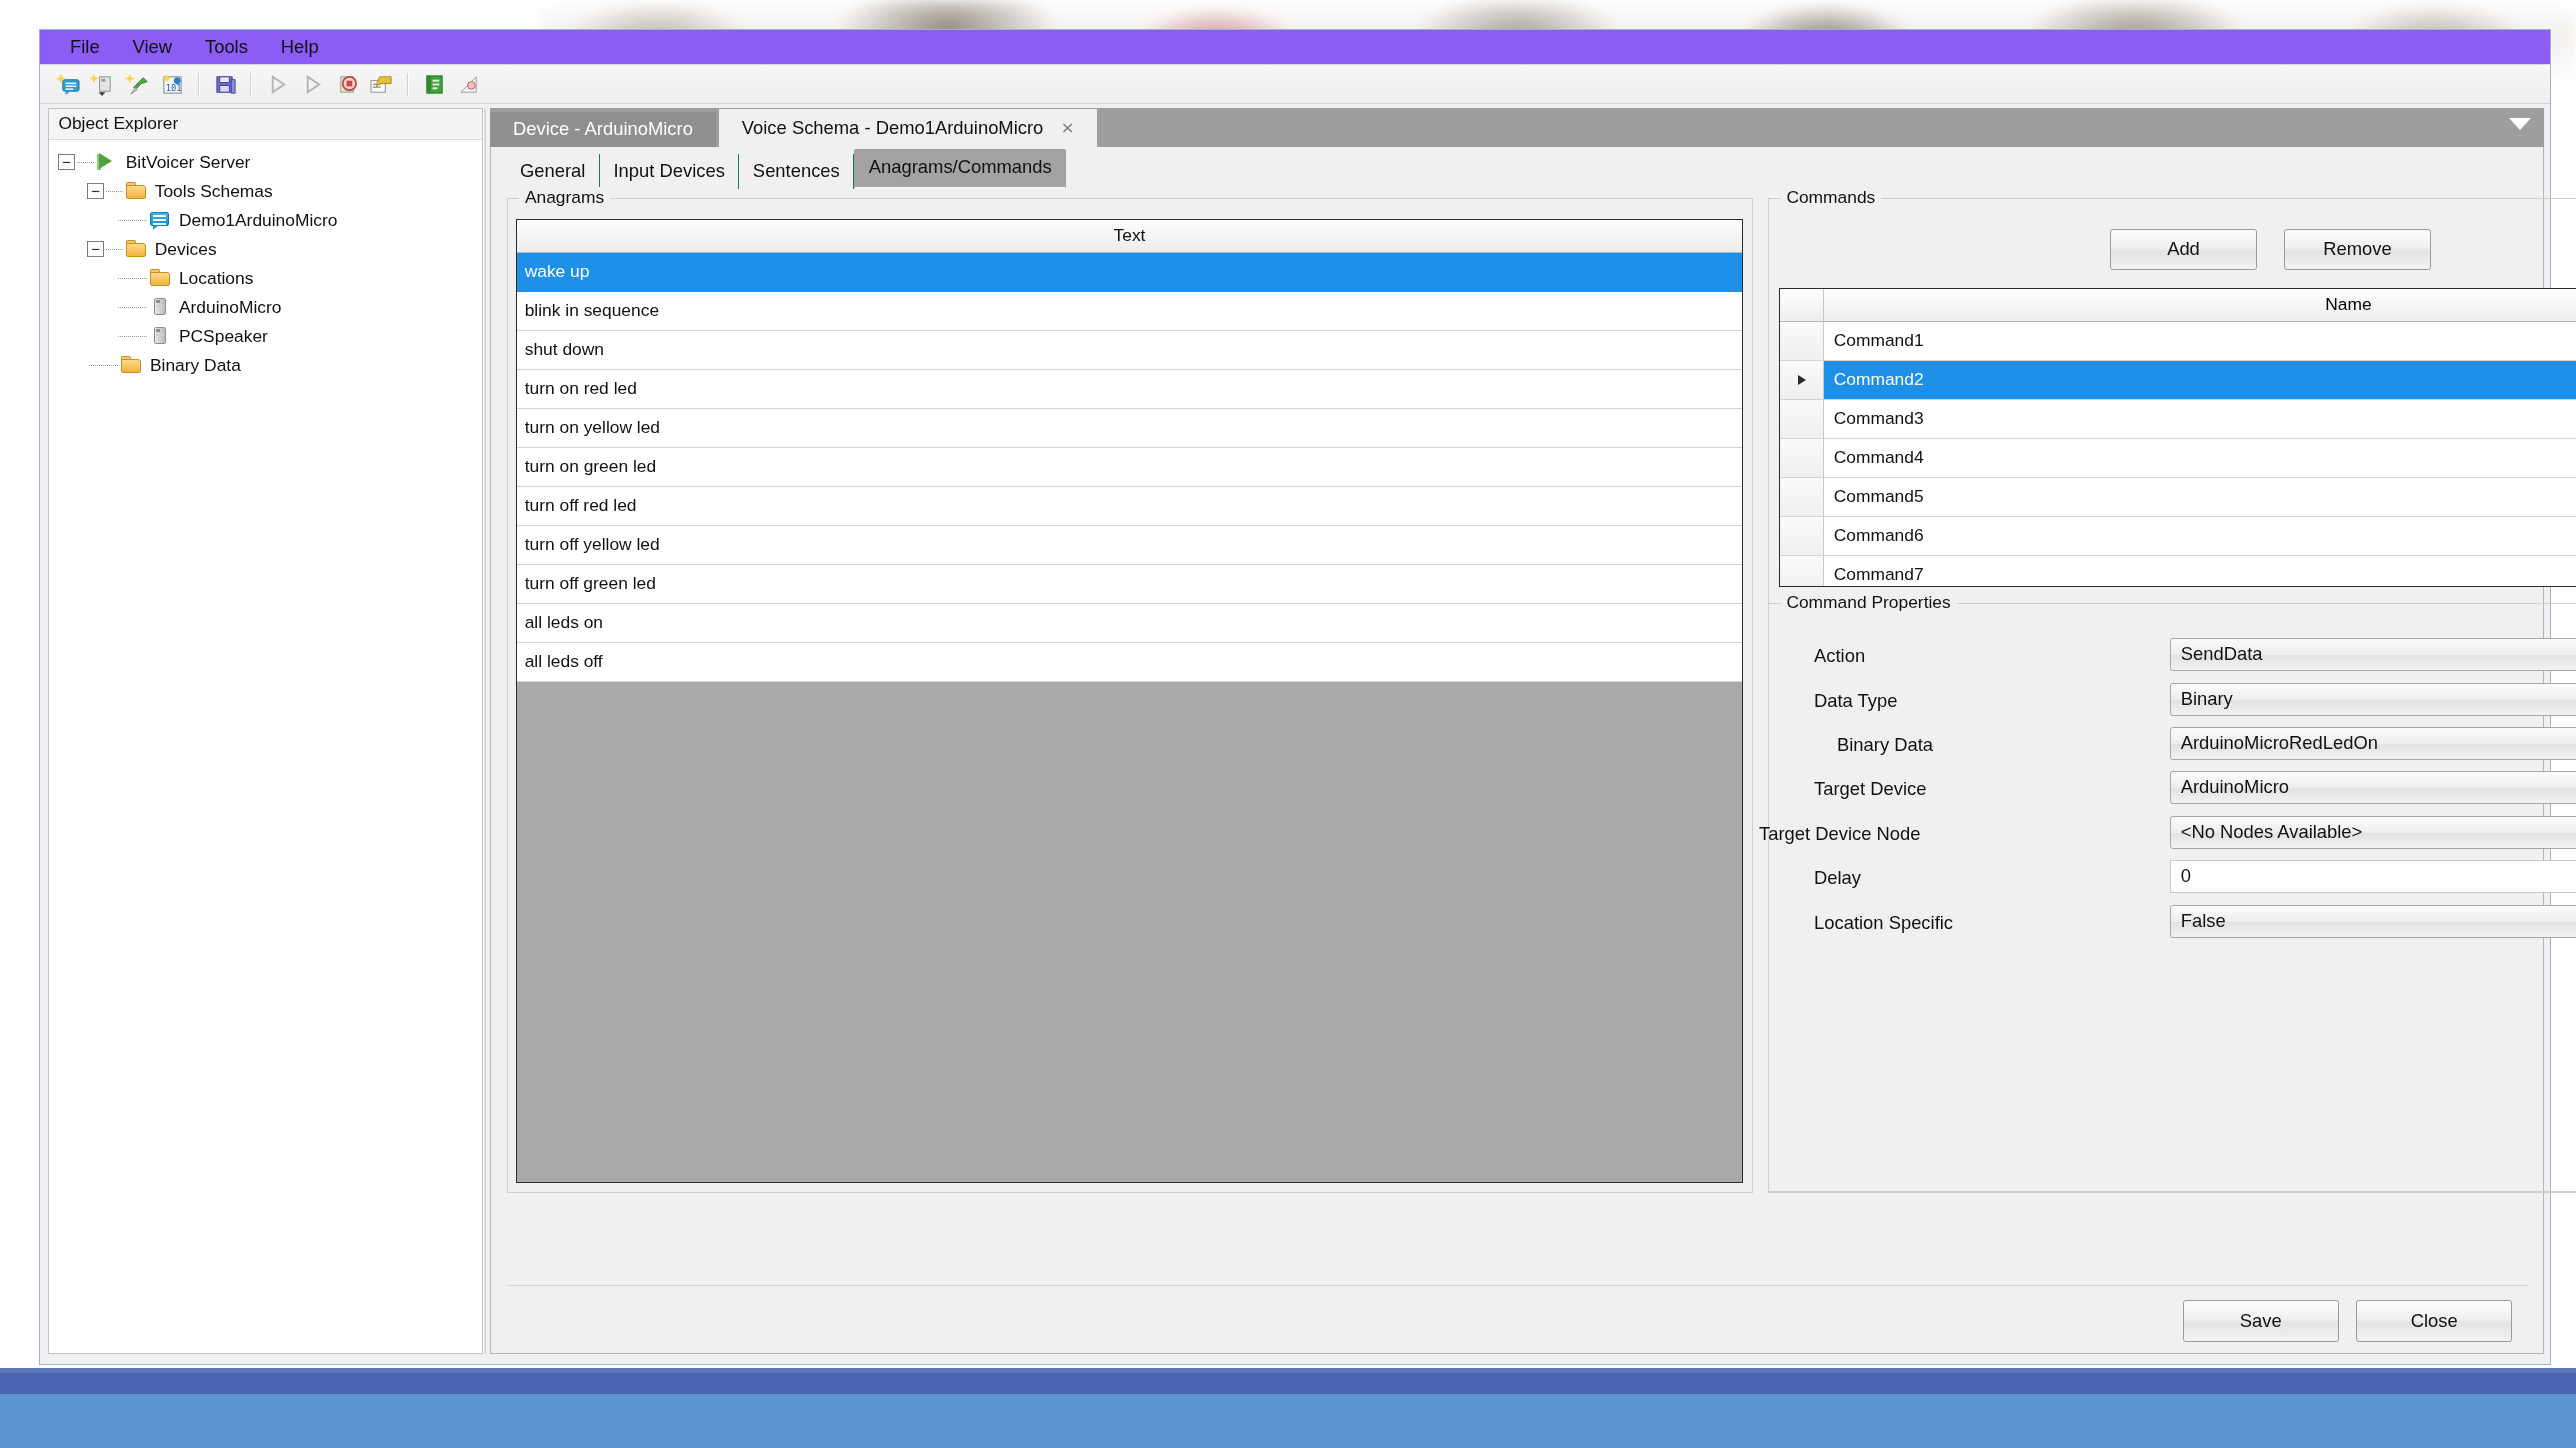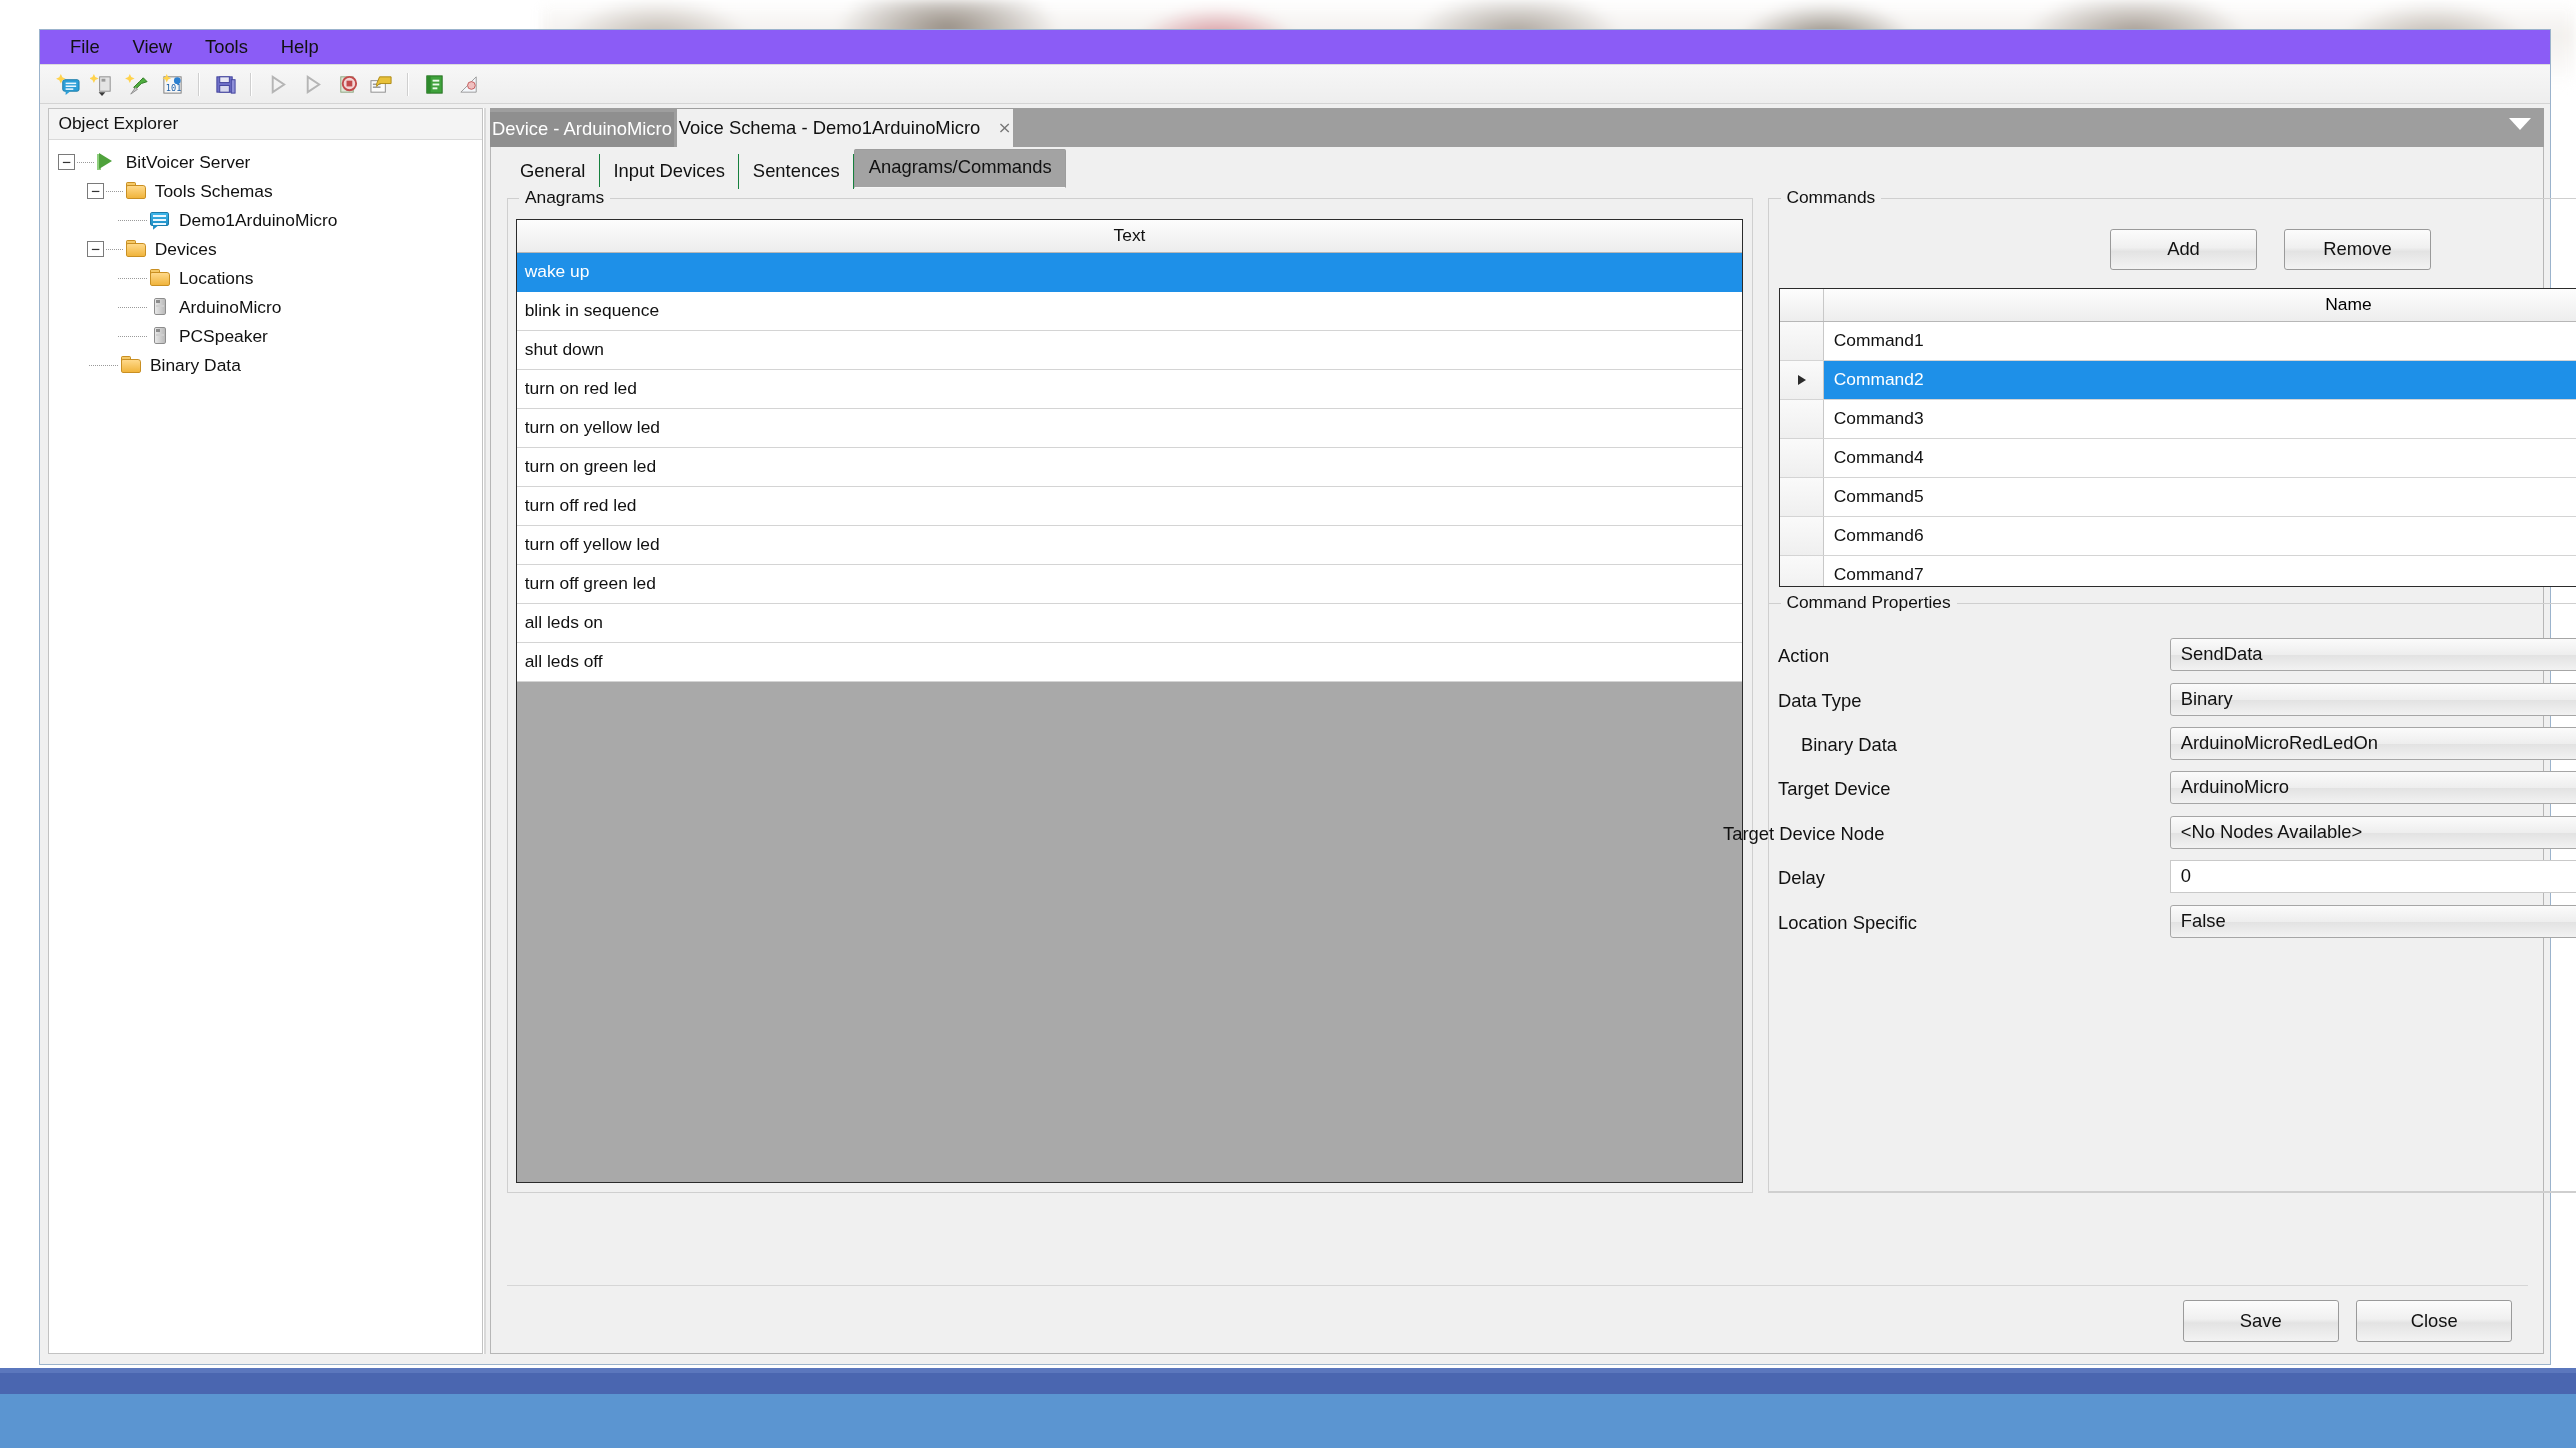--- a/index.html
+++ b/index.html
@@ -138,21 +138,21 @@
   .ic-device .d2 { position:absolute; left:6.8px; top:2.9px; width:3.9px; height:2.9px; background:#8d8d8d;}
   .ic-device .d3 { position:absolute; left:6.8px; top:7.7px; width:7.7px; height:1.9px; background:#cfcfcf;}
 
   
   .docarea { position:absolute; left:450px; top:3.9px; right:5.8px; height:1246px; }
   .tabstrip {
     position:relative; height:39px; background:#9e9e9e;
     display:flex; align-items:flex-end;
   }
   .dtab {
-    height:35px; padding:0 2px; display:flex; align-items:center;
+    height:35px; padding:0 23px; display:flex; align-items:center;
     font-size:18.4px; white-space:nowrap;
   }
   .dtab.inactive { background:#8f8f8f; color:#ffffff; }
   .dtab.active {
     background:#f0f0f0; color:#111; border:1px solid #9e9e9e; border-bottom:none;
     height:39px; margin-left:1.9px;
   }
   .tab-close { margin-left:17.4px; font-size:16.4px; color:#777; font-family:"DejaVu Sans", sans-serif; }
   .tabstrip-chevron {
     position:absolute; right:13.5px; top:9.7px;
@@ -216,21 +216,21 @@
   
   .btn {
     background:linear-gradient(180deg,#fcfcfc 0%,#f0f0f0 45%,#e3e3e3 55%,#f3f3f3 100%);
     border:1px solid #9a9a9a; border-radius:2.9px;
     display:flex; align-items:center; justify-content:center;
     font-size:18.4px; color:#111;
   }
 
   
   .prow { position:absolute; left:0; right:0; height:37px; display:flex; align-items:center; }
-  .plabel { font-size:18.4px; color:#111; white-space:nowrap; }
+  .plabel { font-size:18.4px; color:#111; white-space:nowrap;margin-left:36px; }
   .combo {
     position:absolute; height:33px;
     background:linear-gradient(180deg,#fbfbfb 0%,#eeeeee 50%,#e2e2e2 51%,#f2f2f2 100%);
     border:1px solid #a6a6a6; border-radius:2.9px;
     display:flex; align-items:center; padding-left:9.7px;
     font-size:18.4px; color:#111;
   }
   .combo .cv { flex:1; white-space:nowrap; overflow:hidden; }
   .textbox {
     position:absolute; height:33px; background:#fff; border:1px solid #c9c9c9;

